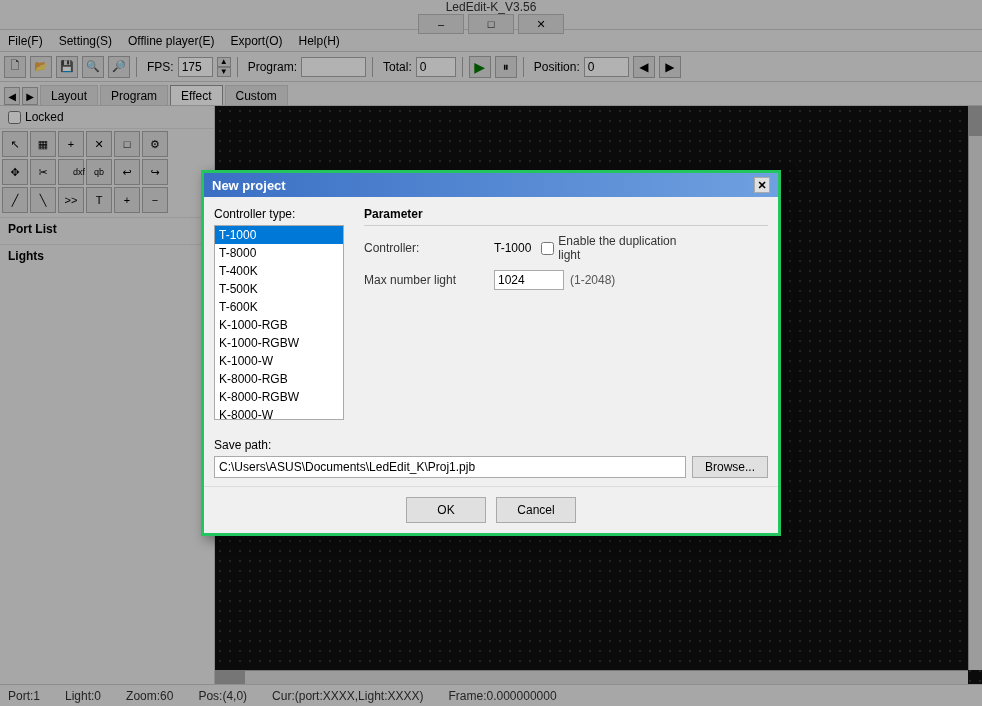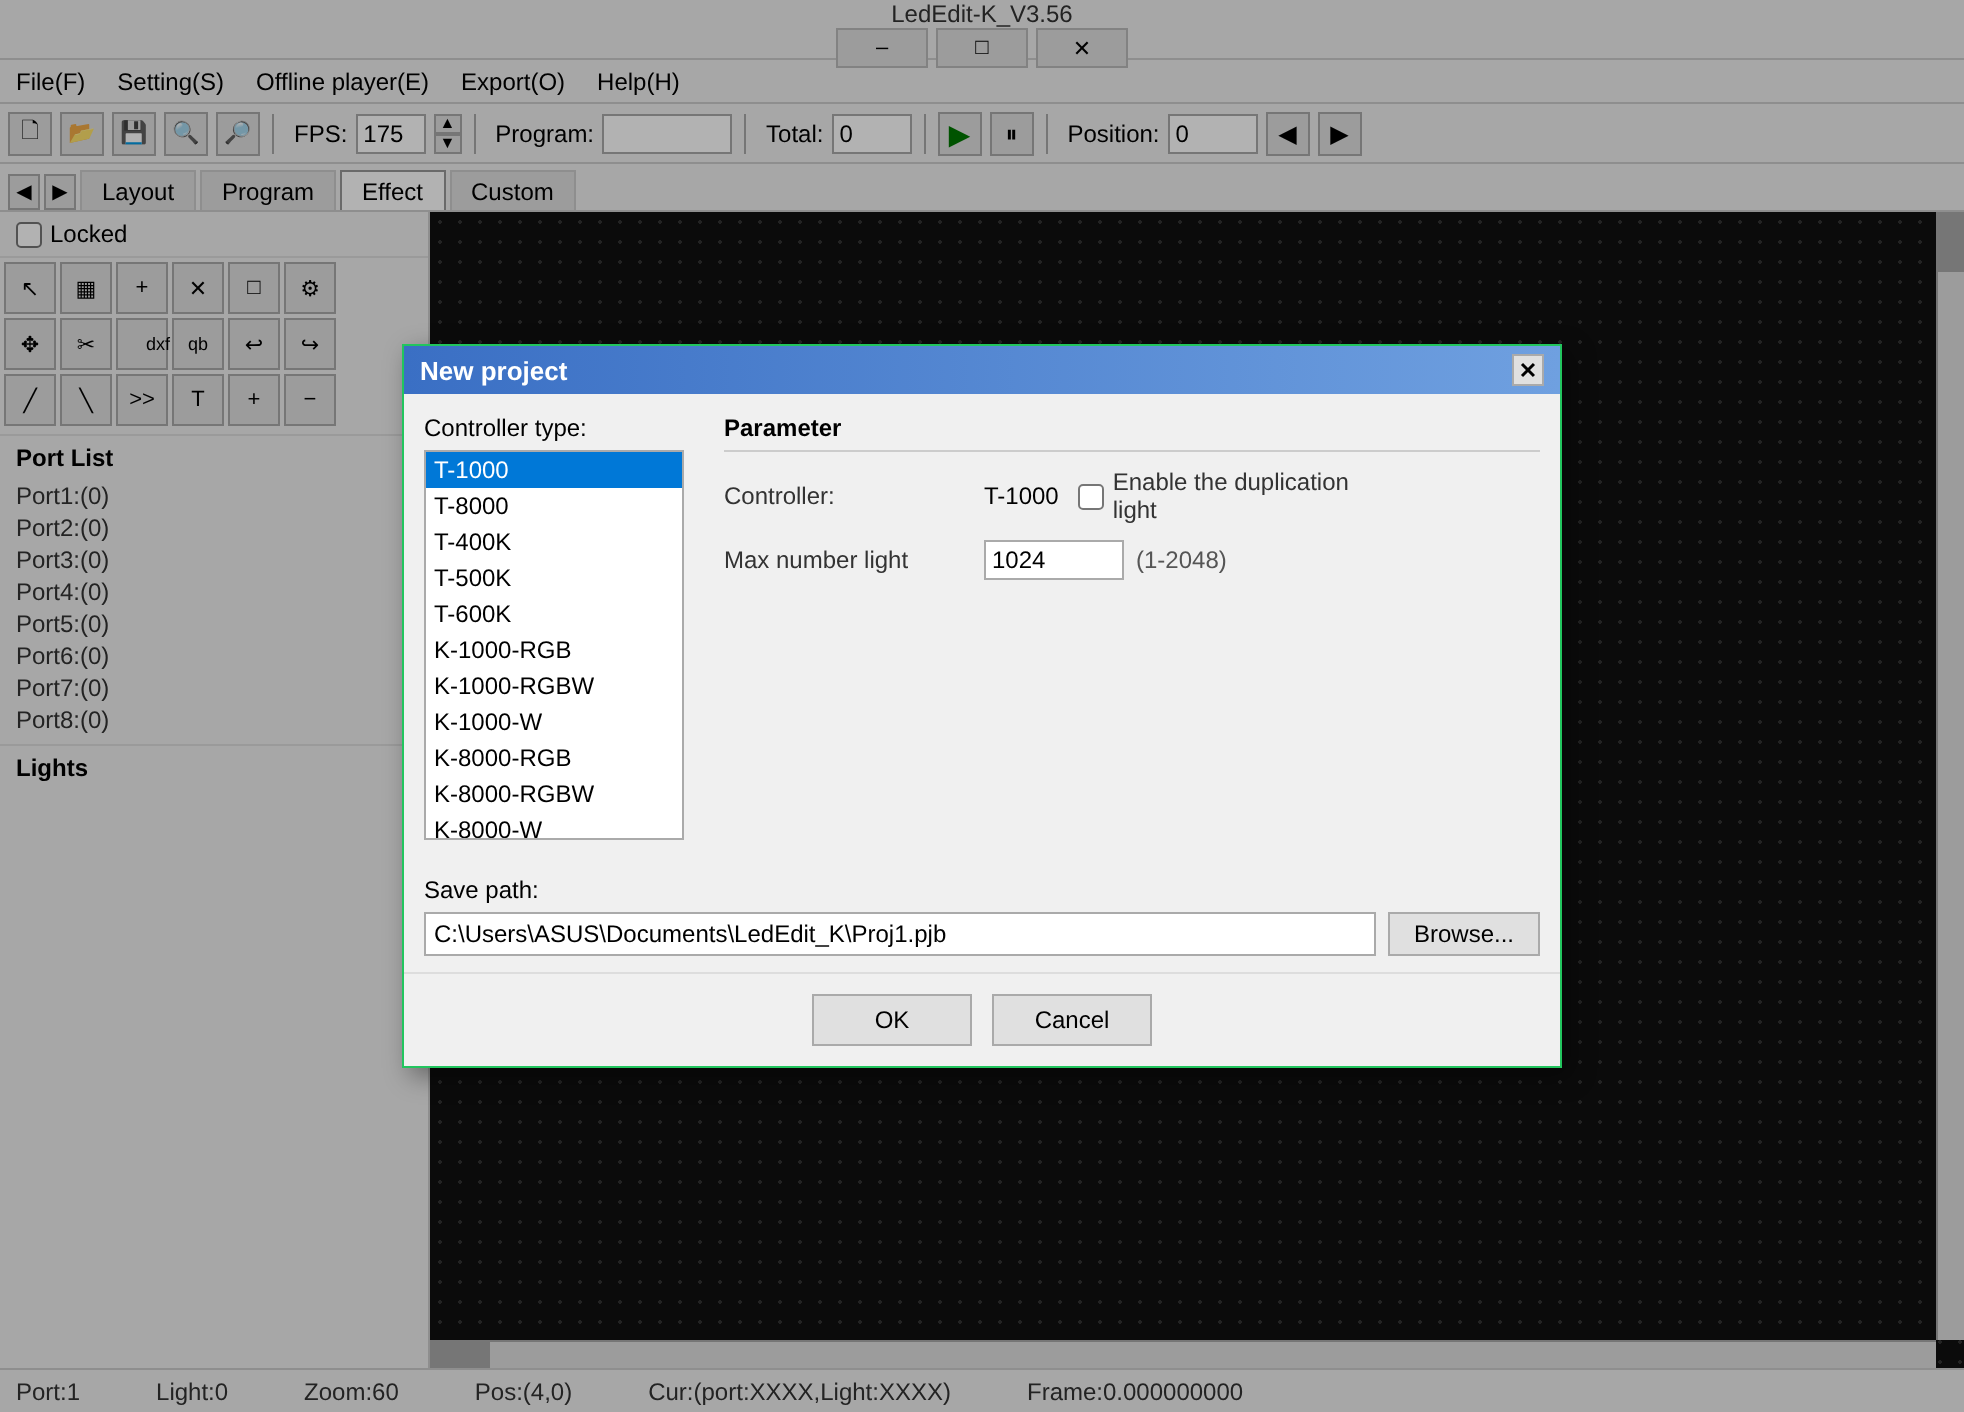--- a/index.html
+++ b/index.html
@@ -282,41 +282,41 @@
     }
 
     
     #status-bar {
       background: #f0f0f0;
       height: 22px;
       display: flex;
       align-items: center;
       border-top: 1px solid #ccc;
       padding: 0 8px;
-      gap: 38px;
+      gap: 25px;
       font-size: 12px;
     }
     .status-item {
       color: #333;
     }
 
     
     #dialog-overlay {
       position: absolute;
       top: 0; left: 0;
       width: 100%; height: 100%;
       background: rgba(0,0,0,0.3);
       display: flex;
       align-items: center;
       justify-content: center;
       z-index: 100;
     }
     #dialog {
       background: #f0f0f0;
-      border: 1px solid #22c55e;
+      border: 3px solid #22c55e;
       box-shadow: 4px 4px 12px rgba(0,0,0,0.4);
       width: 580px;
       padding: 0;
     }
     #dialog-title-bar {
       background: linear-gradient(to right, #3a6fc4, #6fa0e0);
       color: #fff;
       padding: 4px 8px;
       font-size: 13px;
       font-weight: bold;
@@ -551,30 +551,20 @@
         <div class="icon-btn">╲</div>
         <div class="icon-btn">&gt;&gt;</div>
         <div class="icon-btn">T</div>
         <div class="icon-btn">+</div>
         <div class="icon-btn">−</div>
       </div>
     </div>
 
     <div id="port-list-section">
       <div class="section-title">Port List</div>
-      <div id="port-list">
-          <div class="port-item">Port1:(0)</div>
-          <div class="port-item">Port2:(0)</div>
-          <div class="port-item">Port3:(0)</div>
-          <div class="port-item">Port4:(0)</div>
-          <div class="port-item">Port5:(0)</div>
-          <div class="port-item">Port6:(0)</div>
-          <div class="port-item">Port7:(0)</div>
-          <div class="port-item">Port8:(0)</div>
-        </div>
     </div>
 
     <div id="lights-section">
       <div class="section-title">Lights</div>
     </div>
   </div>
 
   <div id="canvas-area">
     <div id="dot-grid"></div>
     <div id="canvas-scrollbar-v">

